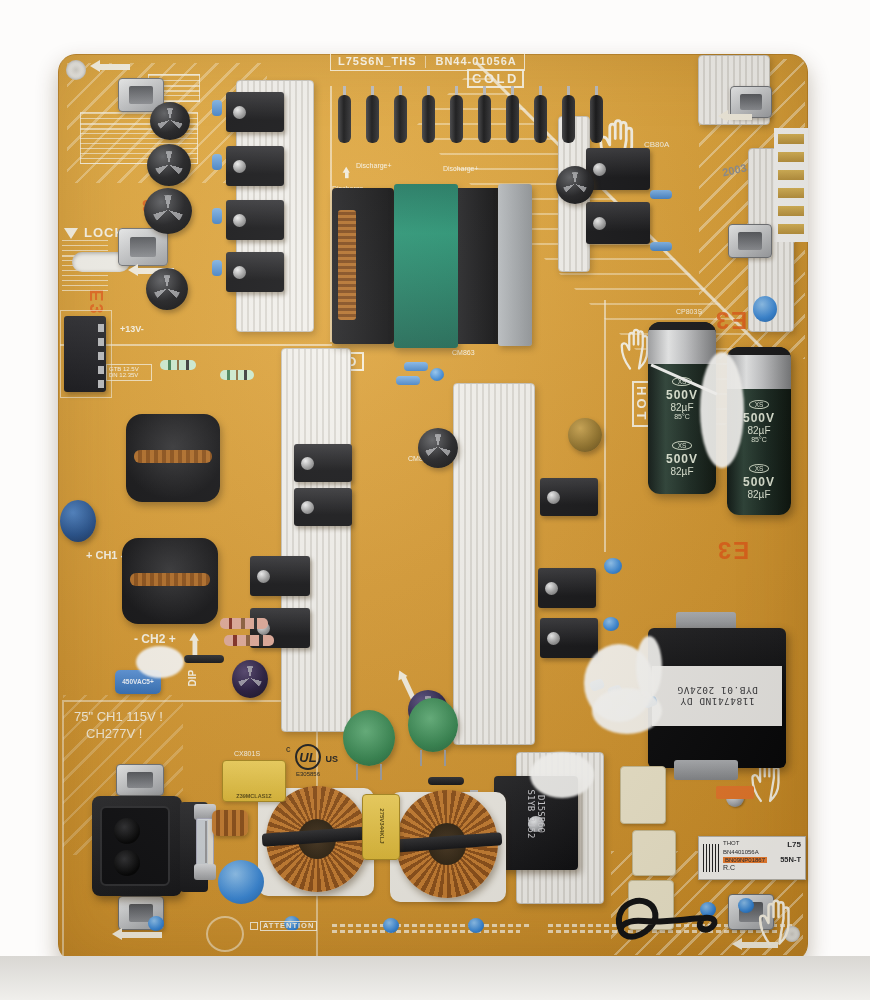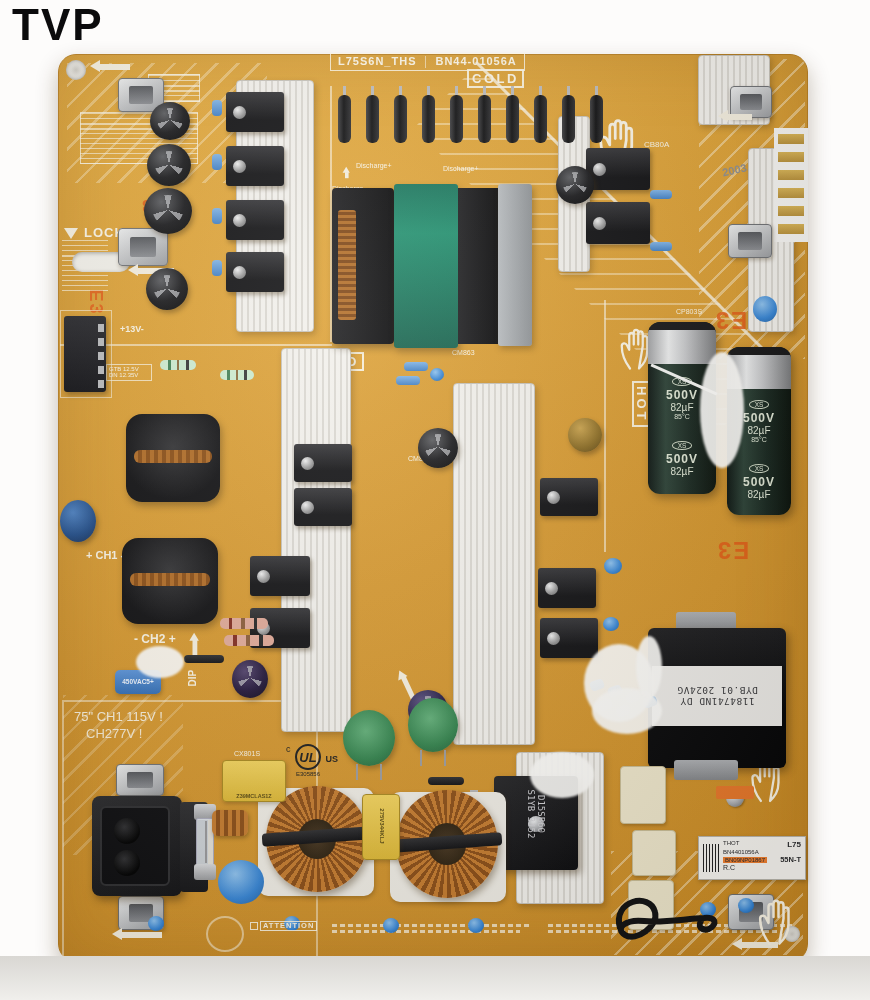--- a/index.html
+++ b/index.html
@@ -488,14 +488,13 @@
   <div class="abs glue" style="left:636px;top:636px;width:26px;height:62px"></div>
 
   <div class="abs" id="light"></div>
 
   <div class="abs" id="floor"></div>
 
   <svg class="abs" style="left:592px;top:886px" width="150" height="86" viewBox="0 0 150 86">
     <path d="M28 42 C20 14 58 6 63 26 C67 40 44 56 33 49 C22 42 34 33 52 35 C70 37 92 33 112 32 C121 31 126 35 120 41 C114 46 104 43 109 35" fill="none" stroke="#141414" stroke-width="6" stroke-linecap="round" stroke-linejoin="round"></path>
   </svg>
 
-  <div class="abs" id="tvp">TVP</div>
 </div>
 
 </body></html>

